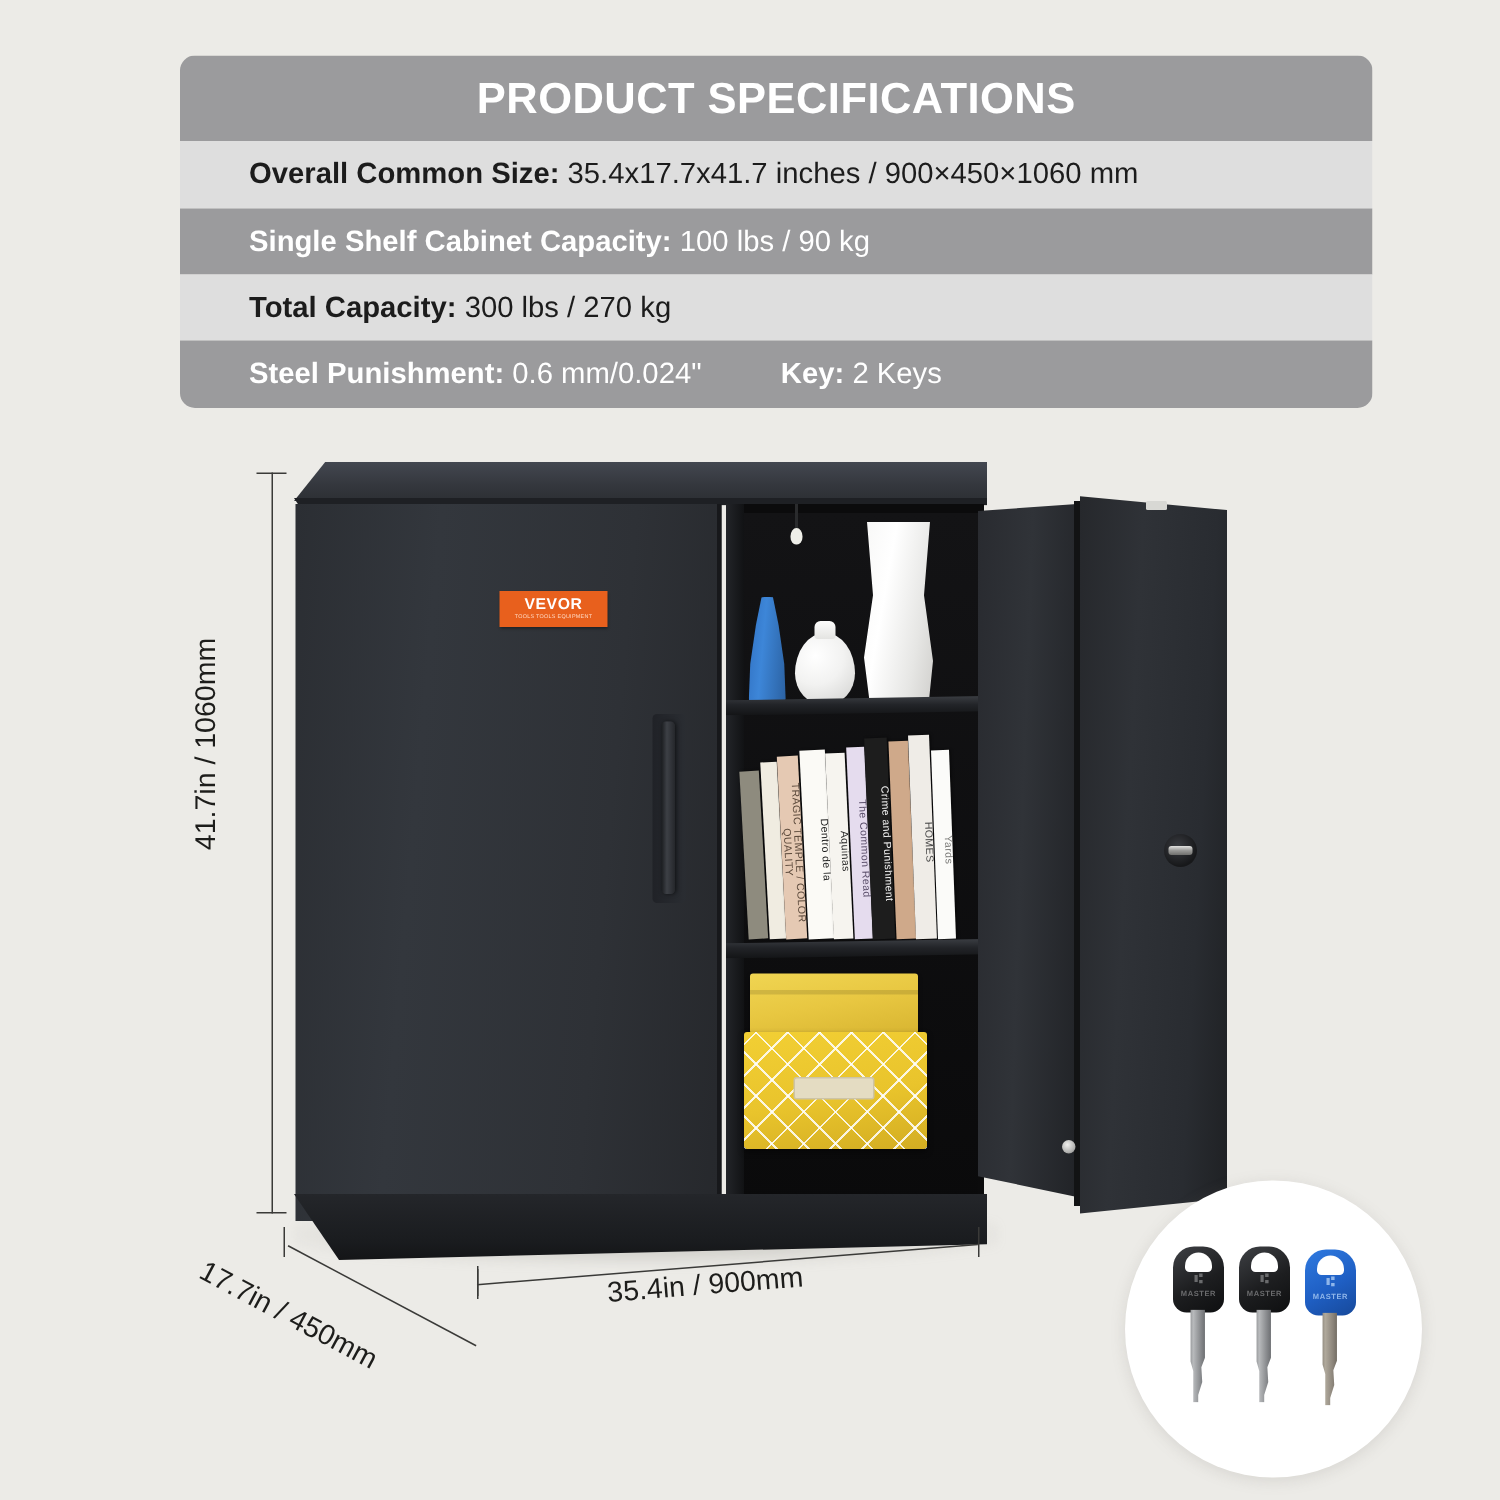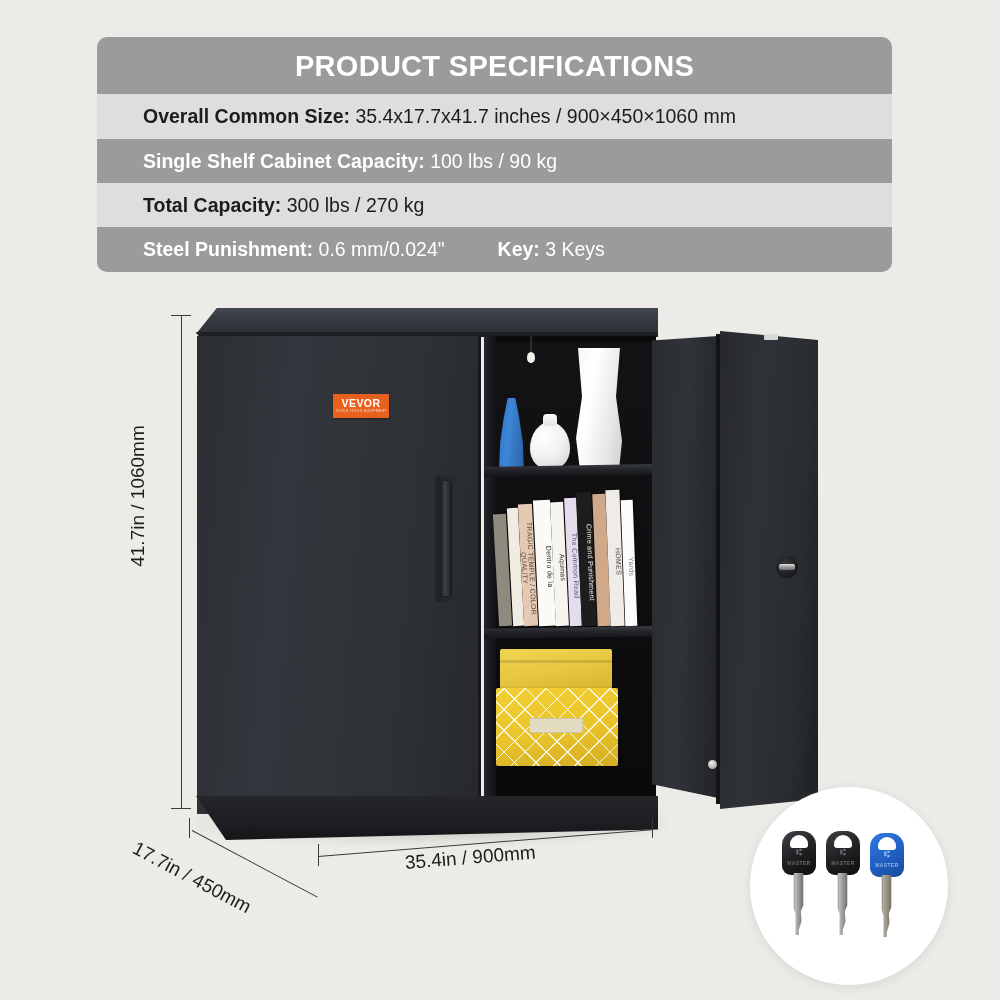--- a/index.html
+++ b/index.html
@@ -11,21 +11,21 @@
     height: 1000px;
     background: #ecebe7;
     font-family: "Liberation Sans", sans-serif;
     overflow: hidden;
     position: relative;
   }
 
   
   .spec-table {
     position: absolute;
-    left: 97px;
+    left: 120px;
     top: 37px;
     width: 795px;
     border-radius: 10px;
     overflow: hidden;
     box-shadow: 0 0 0 0 rgba(0,0,0,0);
   }
   .spec-header {
     background: #9b9b9d;
     color: #ffffff;
     text-align: center;
@@ -144,21 +144,21 @@
     width: 22px;
     height: 126px;
     background: linear-gradient(90deg, #202227 0%, #2a2d32 100%);
     border-radius: 3px;
   }
   
   .vevor-badge {
     position: absolute;
     left: 136px;
     top: 58px;
-    width: 56px;
+    width: 72px;
     height: 24px;
     background: #e8601d;
     border-radius: 0;
     display: flex;
     flex-direction: column;
     align-items: center;
     justify-content: center;
     box-shadow: 0 1px 2px rgba(0,0,0,0.4);
   }
   .vevor-badge .vname {
@@ -616,21 +616,21 @@
   <div class="spec-row light">
     <span class="lbl">Total Capacity:</span>
     <span class="val">300 lbs / 270 kg</span>
   </div>
 
   <div class="spec-row dark">
     <span class="lbl">Steel Punishment:</span>
     <span class="val">0.6 mm/0.024"</span>
     <span class="gap"></span>
     <span class="lbl">Key:</span>
-    <span class="val">3 Keys</span>
+    <span class="val">2 Keys</span>
   </div>
 </div>
 
 <div class="scene">
 
   <div class="floor-shadow"></div>
 
   <div class="cabinet">
     <div class="cab-top"></div>
     <div class="cab-top-edge"></div>

